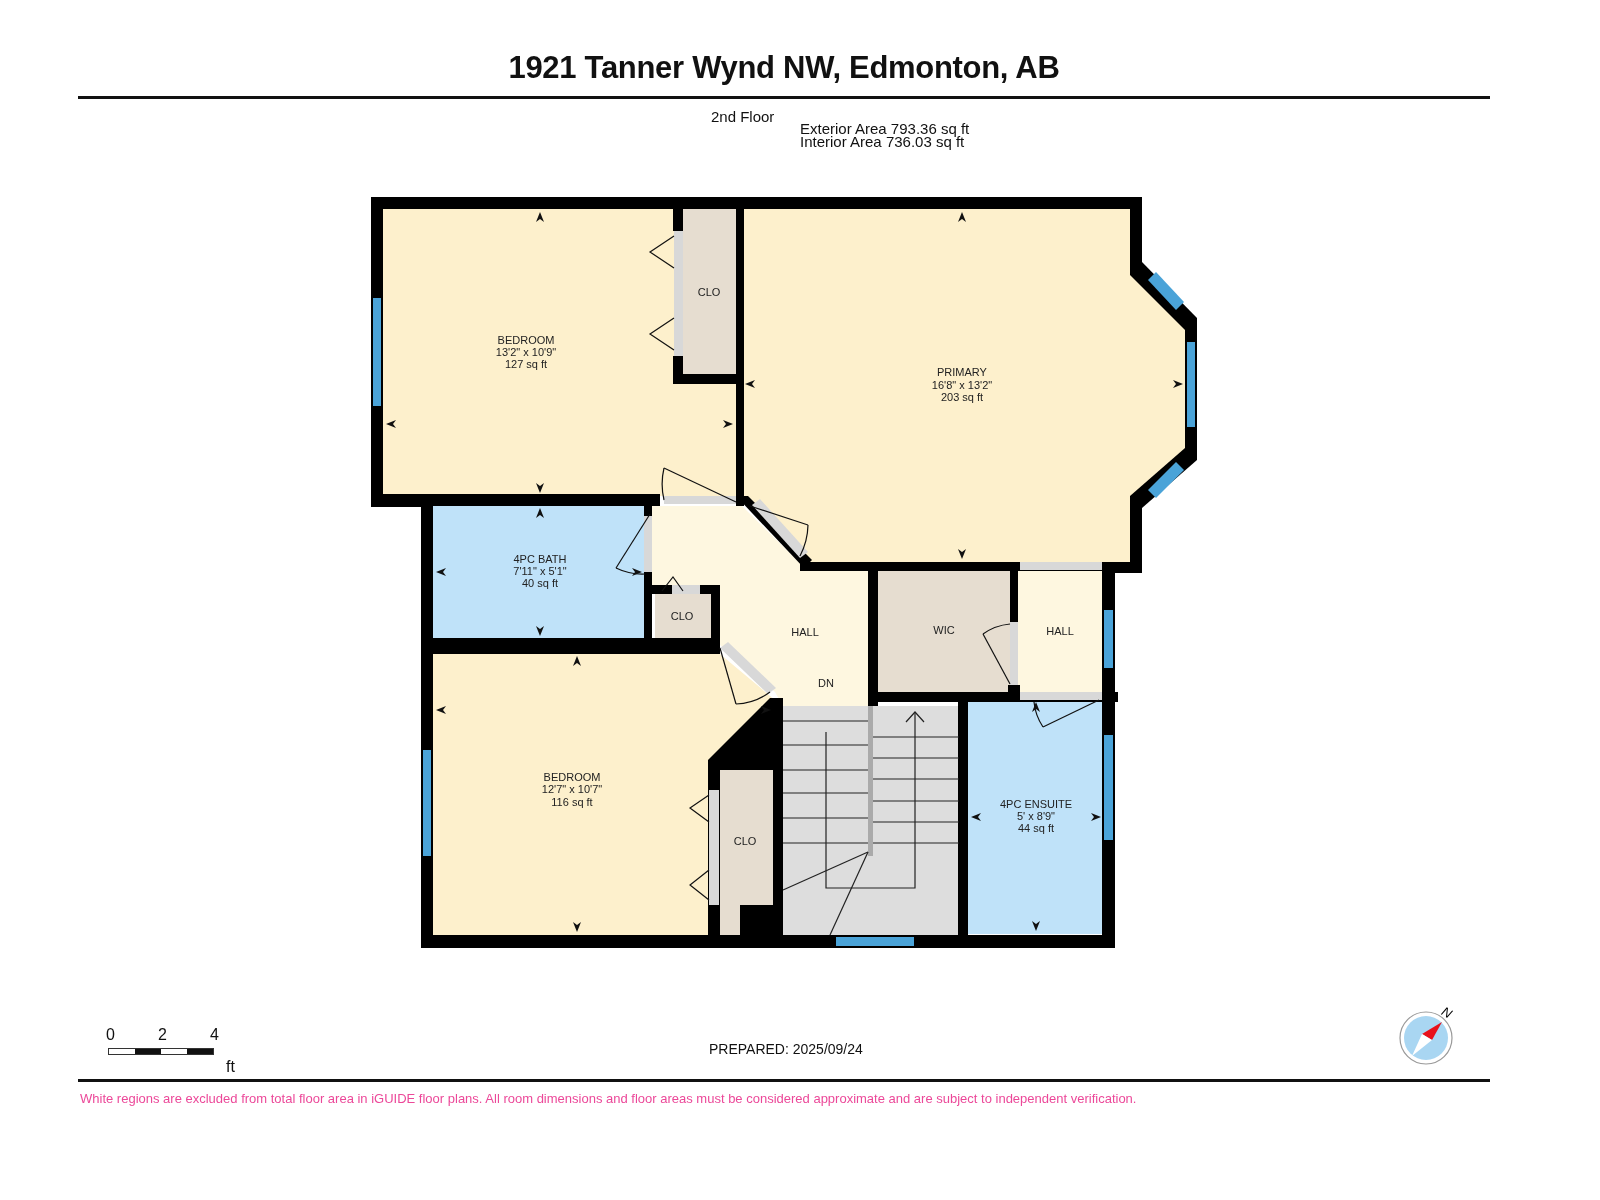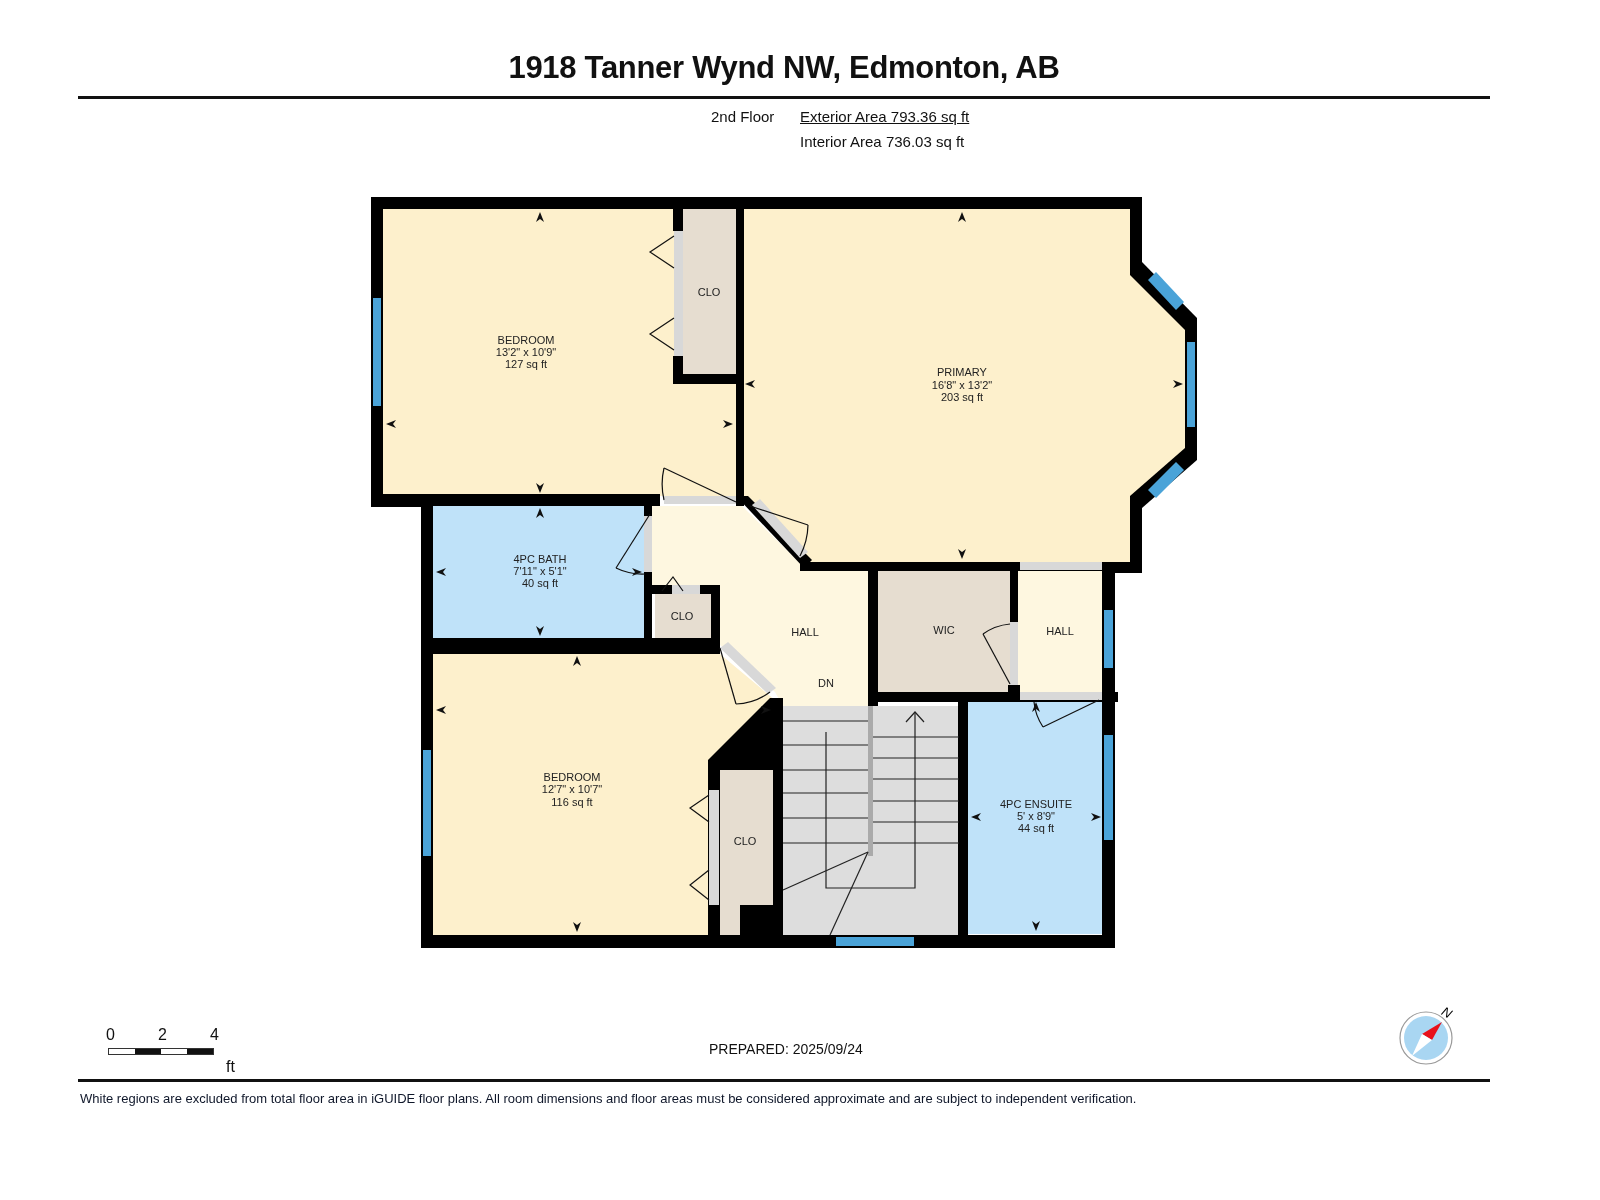--- a/index.html
+++ b/index.html
@@ -5,39 +5,39 @@
   html, body { margin: 0; padding: 0; background: #ffffff; }
   body { width: 1600px; height: 1200px; position: relative; overflow: hidden;
          font-family: "Liberation Sans", sans-serif; color: #111; }
   .title { position: absolute; left: 0; width: 1568px; top: 50px; text-align: center;
            font-size: 31px; font-weight: bold; letter-spacing: -0.3px; }
   .rule { position: absolute; left: 78px; width: 1412px; height: 3px; background: #111; }
   .rule.top { top: 96px; }
   .rule.bottom { top: 1079px; }
   .floor-label { position: absolute; left: 711px; top: 108px; font-size: 15px; font-weight: normal; }
   .area-line { position: absolute; left: 800px; font-size: 15px; }
-  .area-ext { top: 108px; text-decoration: underline; }
+  .area-ext { top: 120px; }
   .area-int { top: 133px; }
   .plan { position: absolute; left: 0; top: 0; }
   .room-text { font-family: "Liberation Sans", sans-serif; font-size: 11px; fill: #222; text-anchor: middle; }
   .scale { position: absolute; left: 106px; top: 1026px; width: 140px; height: 40px; }
   .scale .tick { position: absolute; top: 0; font-size: 16px; }
   .scale .bar { position: absolute; top: 22px; left: 2px; width: 106px; height: 7px; display: flex; border: 1px solid #333; box-sizing: border-box; }
   .scale .seg { flex: 1; }
   .scale .seg.b { background: #111; }
   .scale .seg.w { background: #fff; }
   .scale .unit { position: absolute; left: 120px; top: 18px; font-size: 16px; margin-top: 14px; }
   .prepared { position: absolute; left: 709px; top: 1041px; font-size: 14px; }
-  .disclaimer { position: absolute; left: 80px; top: 1091px; font-size: 13px; color: #0f172a; }
+  .disclaimer { position: absolute; left: 80px; top: 1091px; font-size: 13px; color: #ec4899; }
   .compass { position: absolute; left: 1398px; top: 1000px; width: 64px; height: 66px; }
 </style>
 </head>
 <body>
 
-<div class="title">1918 Tanner Wynd NW, Edmonton, AB</div>
+<div class="title">1921 Tanner Wynd NW, Edmonton, AB</div>
 <div class="rule top"></div>
 <div class="floor-label">2nd Floor</div>
 <div class="area-line area-ext">Exterior Area 793.36 sq ft</div>
 <div class="area-line area-int">Interior Area 736.03 sq ft</div>
 
 <svg class="plan" width="1600" height="1080" viewBox="0 0 1600 1080">
 
   <rect x="383" y="209" width="354" height="287" fill="#fdf0cc"></rect>
 
   <rect x="683" y="209" width="54" height="167" fill="#e6ddd0"></rect>

